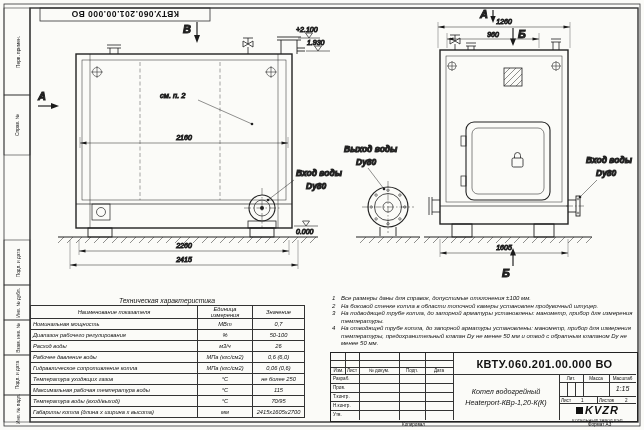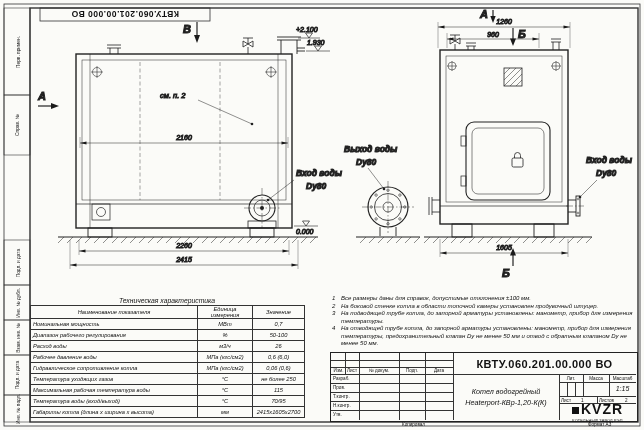--- a/index.html
+++ b/index.html
@@ -24,21 +24,21 @@
   .tt th{text-align:center;height:13px}
   .tt td.u,.tt td.v{text-align:center}
   .tb{position:absolute;left:330px;top:352px;width:308px;height:70px;border:1.3px solid #222}
   .tb .v{position:absolute;width:1px;background:#333}
   .tb .h{position:absolute;height:1px;background:#333}
   .tb .t{position:absolute;font-size:4.6px;white-space:nowrap}
   .code{position:absolute;left:122px;top:0;width:183px;height:21px;display:flex;align-items:center;justify-content:center;font-size:11px;font-weight:bold;letter-spacing:.5px}
   .prod{position:absolute;left:122px;top:21px;width:106px;height:45px;display:flex;flex-direction:column;align-items:center;justify-content:center;font-size:7.2px;font-style:italic;text-align:center;gap:2px}
   .logo{position:absolute;left:228px;top:50px;width:77px;height:17px;display:flex;flex-direction:column;align-items:center;justify-content:center}
   .logo-sq{width:7px;height:7px;background:#111;display:inline-block;margin-right:2px}
-  .logo-name{font-weight:bold;font-size:14px;letter-spacing:1px;}
+  .logo-name{font-weight:bold;font-size:11px;letter-spacing:1px;font-style:italic}
   .logo-sub{font-size:3.8px;letter-spacing:.2px;margin-top:1px}
   .corner-txt{position:absolute;font-size:4.6px;line-height:1}
 </style>
 </head>
 <body>
 
 <div class="sheet">
 
 <svg class="draw" width="644" height="430" viewBox="0 0 644 430">
 

